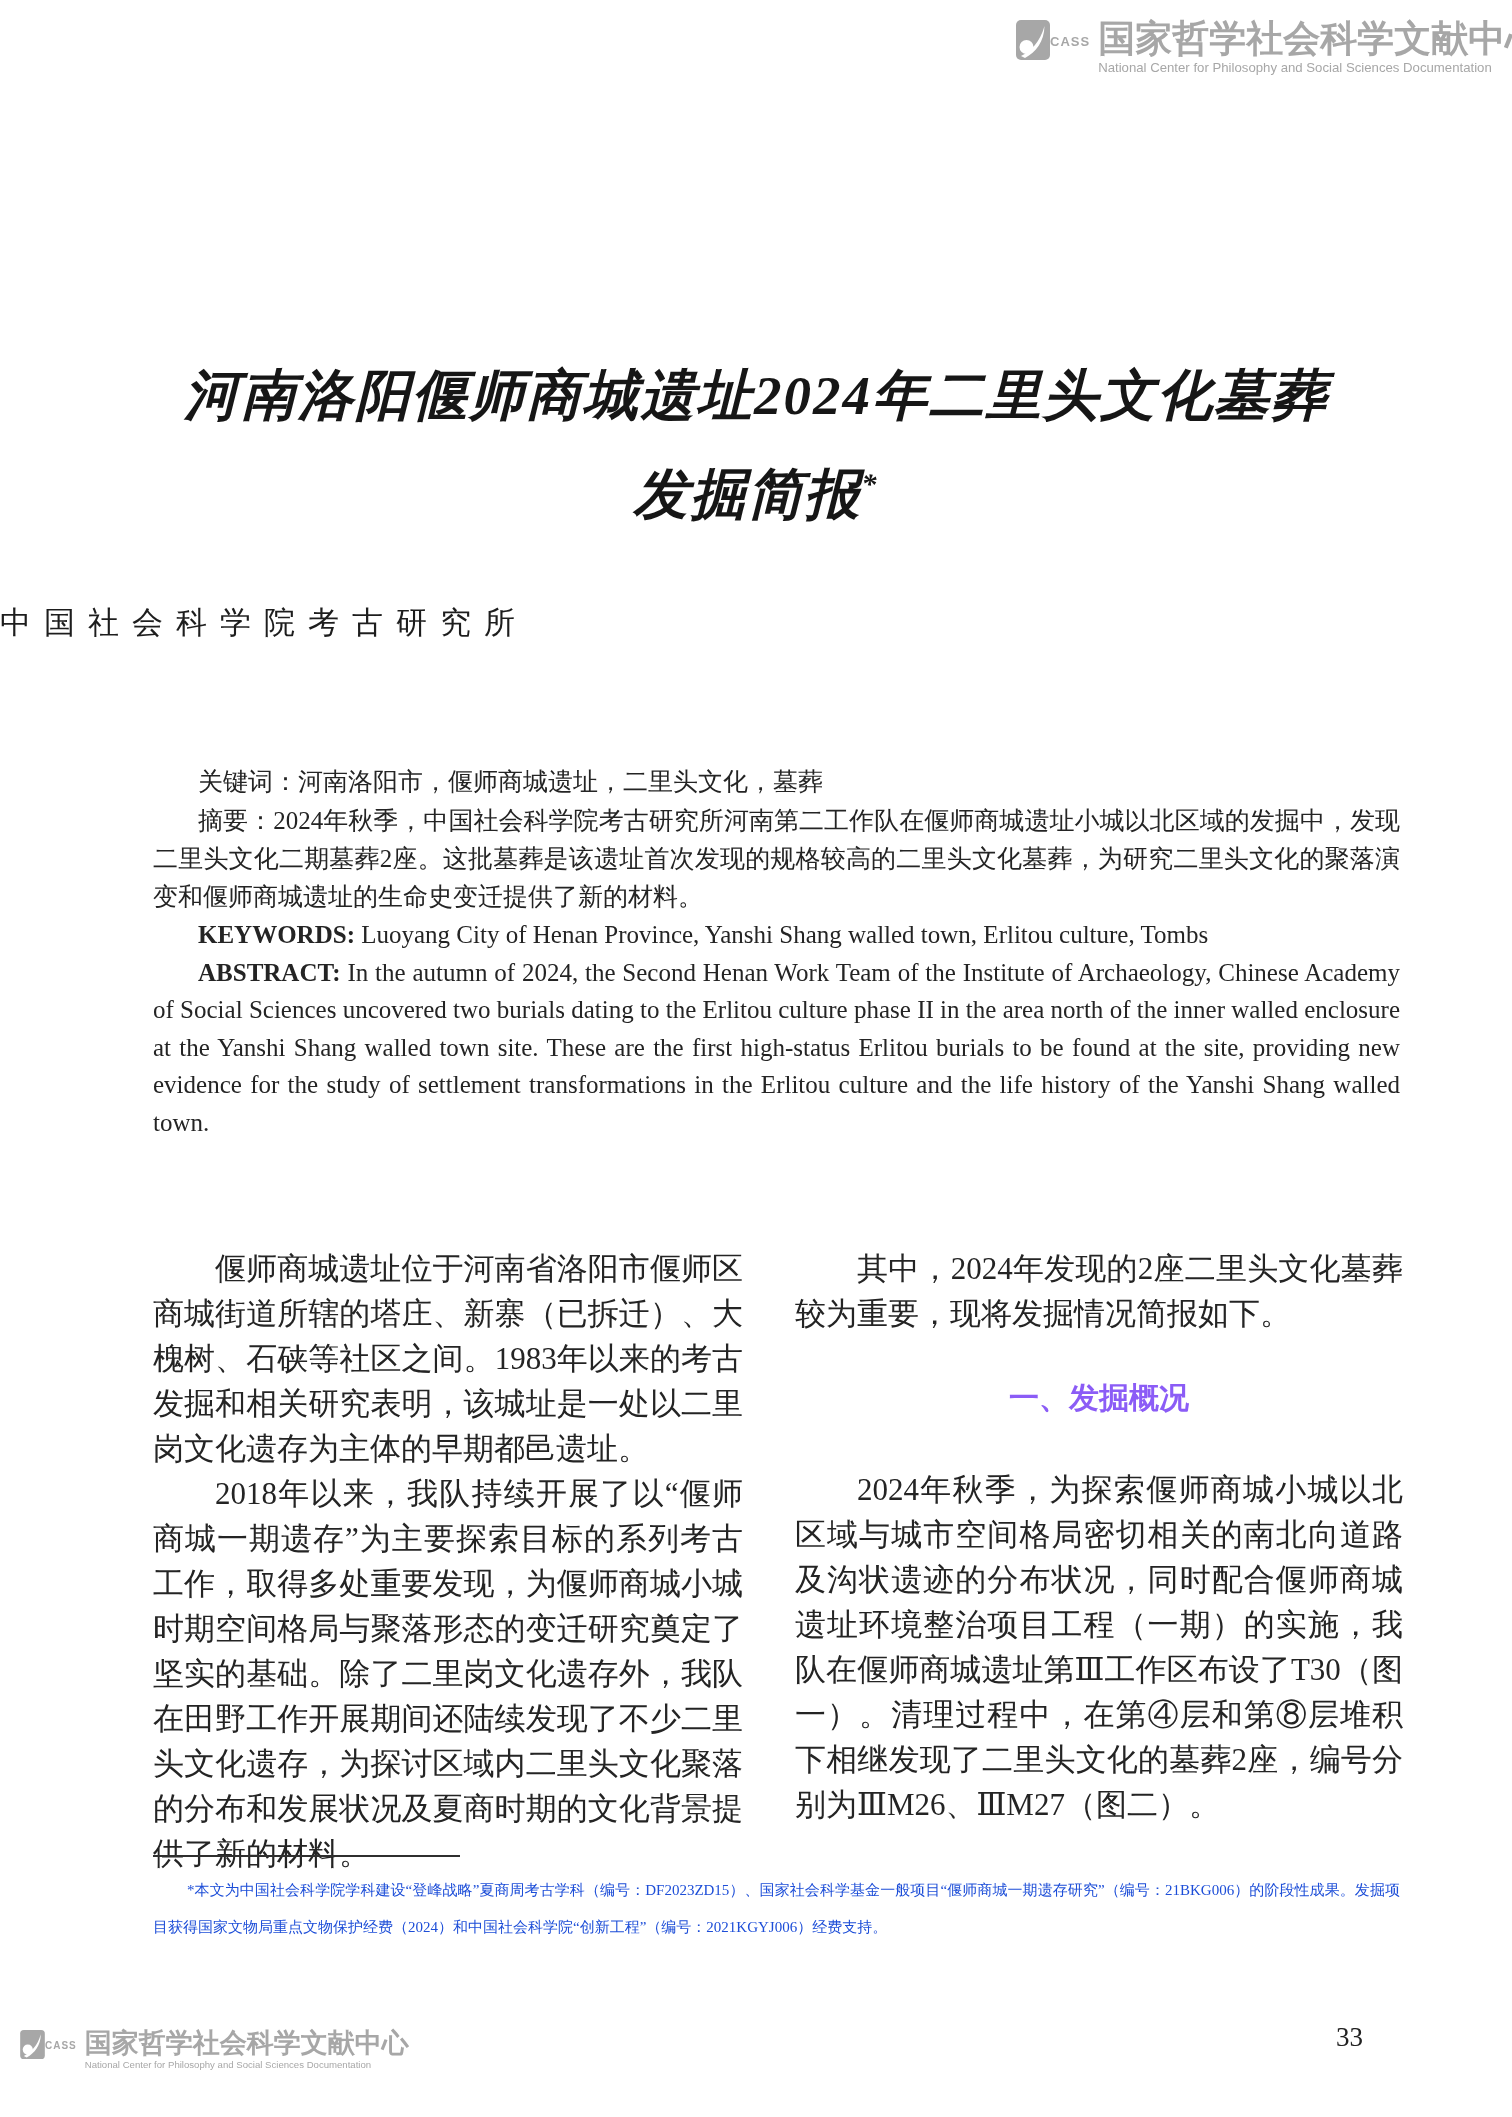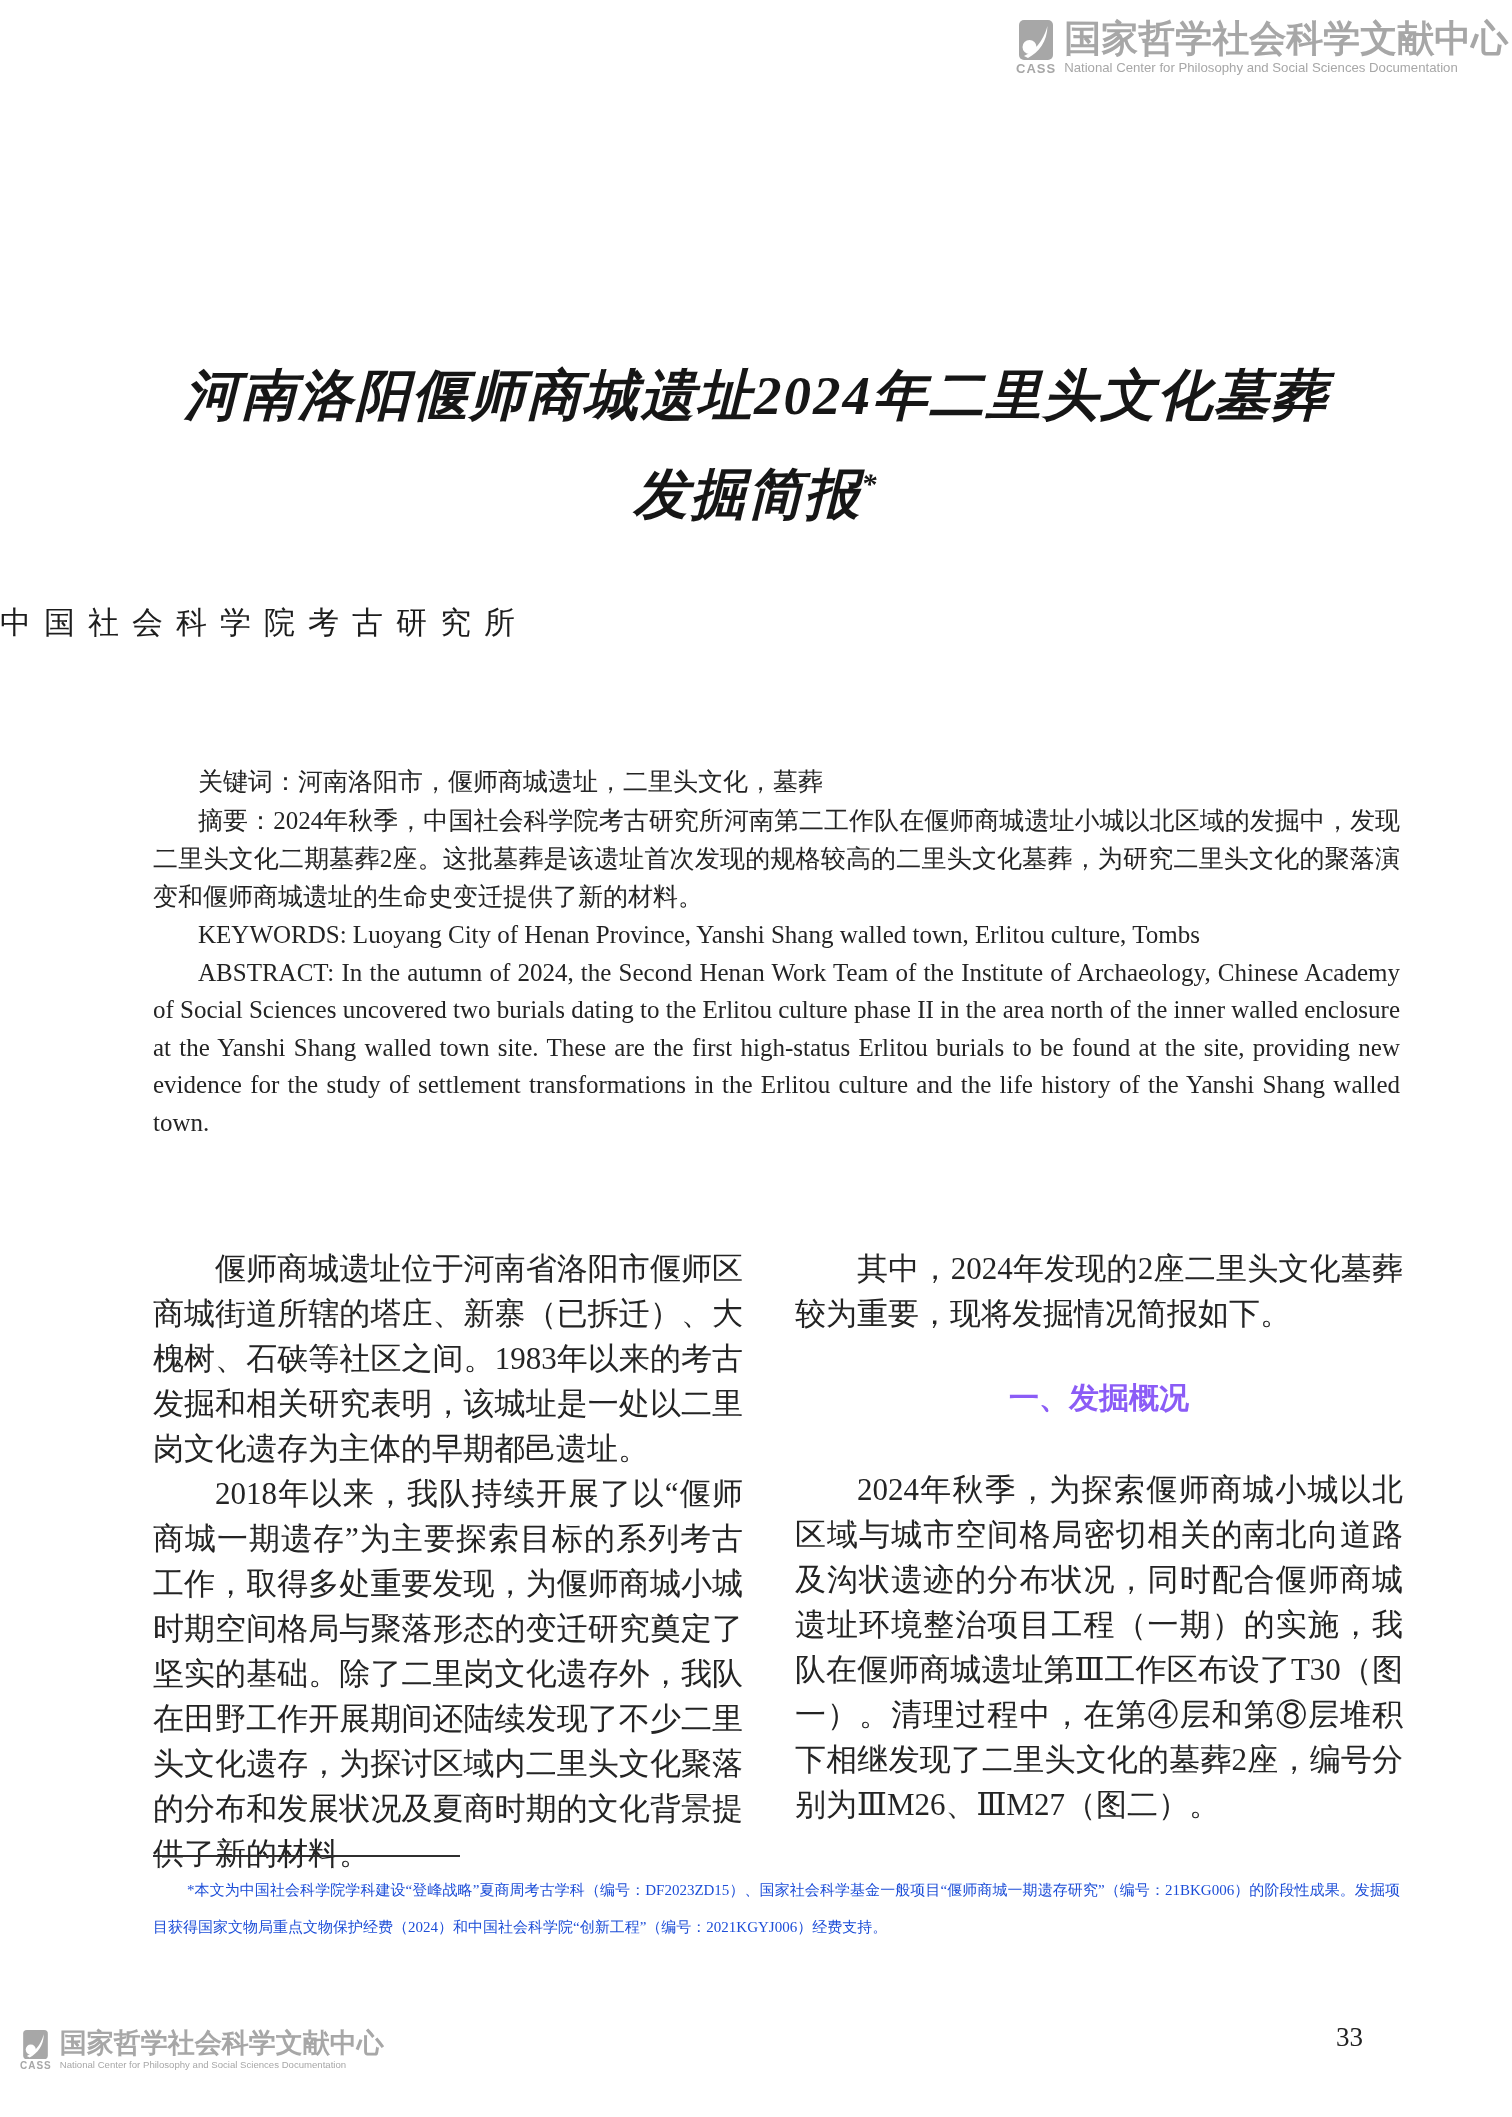--- a/index.html
+++ b/index.html
@@ -11,21 +11,21 @@
     background: #ffffff;
     overflow: hidden;
     font-family: "Liberation Serif", "DejaVu Serif", serif;
     color: #222222;
   }
 
   
   .logo { position: absolute; display: flex; align-items: flex-start; color: #a7a7a7; }
   .logo-top { top: 20px; left: 1016px; }
   .logo-bottom { top: 2030px; left: 20px; }
-  .logo .badge { display: flex; flex-direction: column; align-items: center; }
+  .logo .badge { display: flex; flex-direction: row; align-items: center; }
   .logo .badge svg { display: block; }
   .logo .cass {
     font-family: "Liberation Sans", "DejaVu Sans", sans-serif;
     font-weight: bold; letter-spacing: 1px; line-height: 1; margin-top: 2px;
   }
   .logo-top .cass { font-size: 13px; }
   .logo-bottom .cass { font-size: 10px; }
   .logo .names { display: flex; flex-direction: column; margin-left: 8px; }
   .logo .name-zh {
     font-family: "Liberation Sans", "DejaVu Sans", sans-serif;
@@ -56,21 +56,21 @@
 
   
   .meta-block {
     position: absolute; top: 762px; left: 153px; width: 1247px;
     color: #242424;
   }
   .meta-block p { margin: 0; text-align: justify; }
   .meta-zh { font-size: 25px; line-height: 38px; text-indent: 45px; }
   .meta-en { font-size: 25px; line-height: 37.5px; text-indent: 45px; }
   .lbl-zh { font-family: "Liberation Sans", "DejaVu Sans", sans-serif; font-weight: normal; }
-  .lbl-en { font-weight: normal; }
+  .lbl-en { font-weight: bold; }
 
   
   .col { position: absolute; top: 1246px; color: #242424; }
   .col-left { left: 153px; width: 590px; }
   .col-right { left: 795px; width: 608px; }
   .col p { font-size: 31px; line-height: 45px; text-align: justify; text-indent: 2em; margin: 0; }
   .section-heading {
     font-family: "Liberation Sans", "DejaVu Sans", sans-serif;
     font-size: 30px; font-weight: bold; text-align: center;
     margin: 42px 0 48px 0; color: #8b5cf6;

